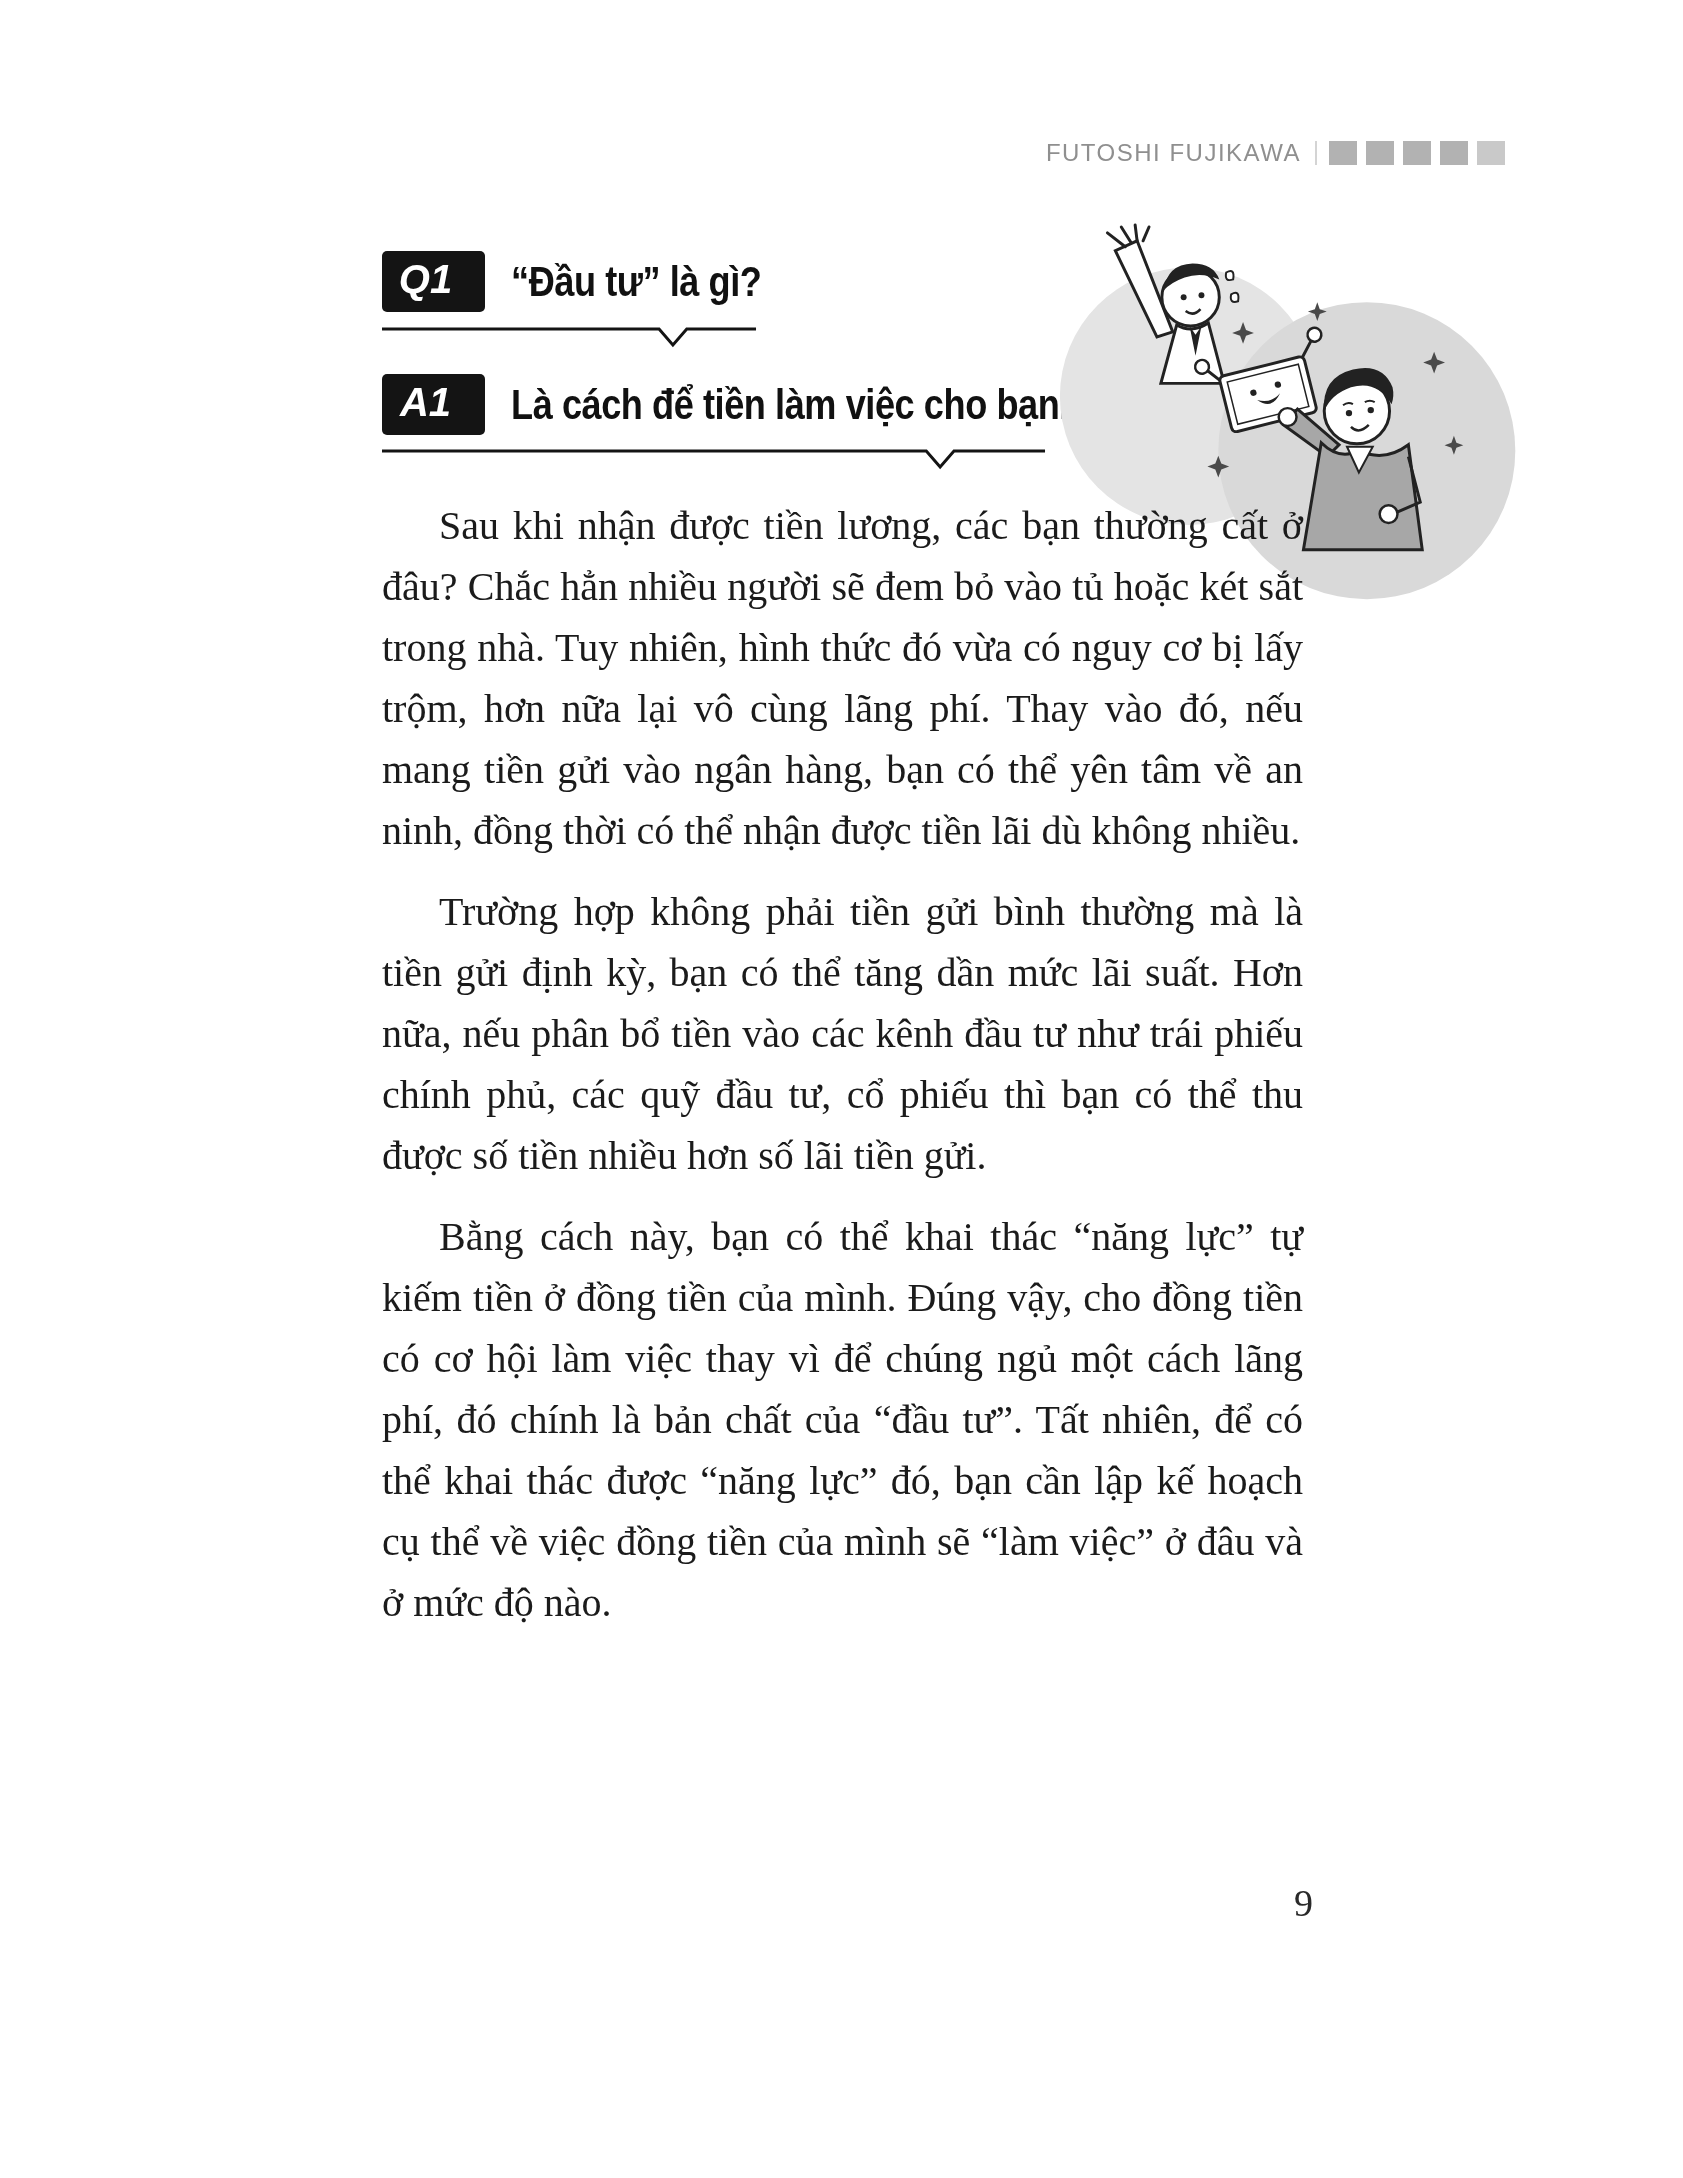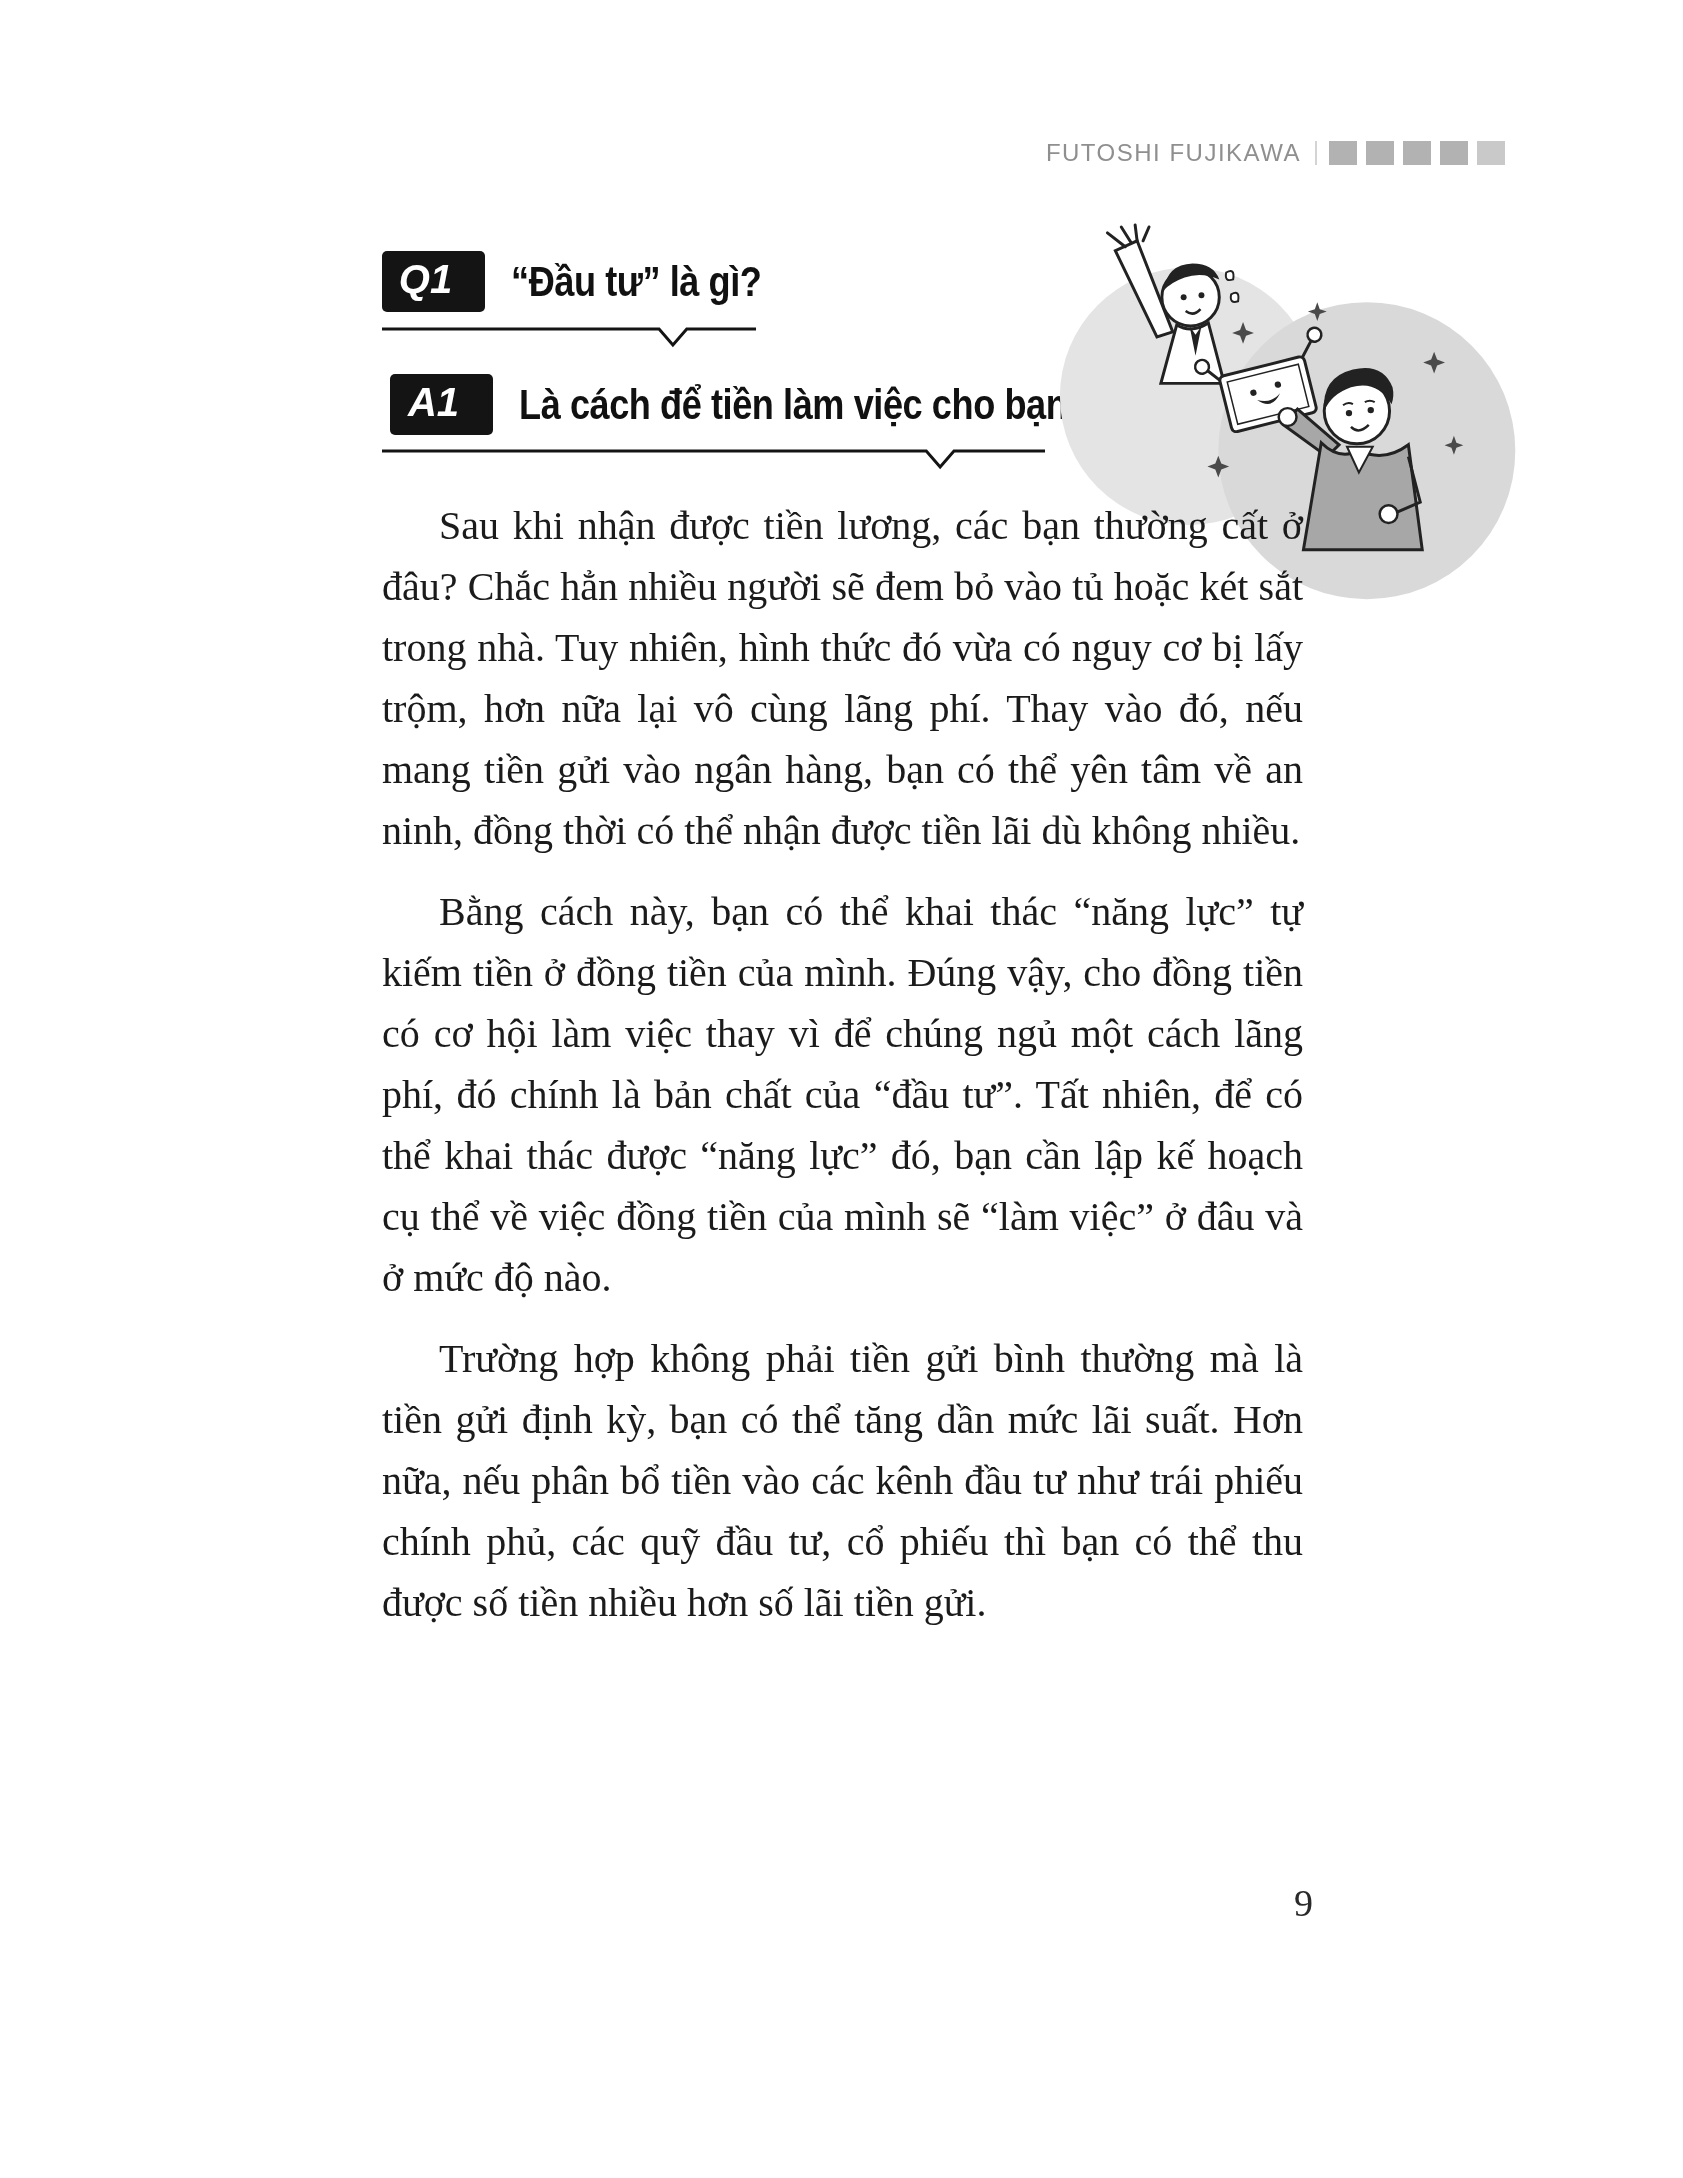--- a/index.html
+++ b/index.html
@@ -24,21 +24,21 @@
   .squares { display:flex; gap:9px; }
   .sq { width:28px; height:24px; background:#b2b2b2; display:inline-block; }
   .sq.light { background:#c9c9c9; }
 
   
   .qa-row {
     position:absolute; left:382px;
     display:flex; align-items:center; gap:26px; height:61px;
   }
   .qa-row.q { top:251px; }
-  .qa-row.a { top:374px;margin-left:8px; }
+  .qa-row.a { top:374px; }
   .badge {
     min-width:103px; height:61px; padding:0 22px 4px 6px;
     background:#141414; color:#ffffff;
     font-weight:bold; font-style:italic; font-size:40px;
     display:flex; align-items:center; justify-content:center;
     border-radius:5px;
   }
   .qa-title {
     font-size:42px; font-weight:bold; color:#111111;
     letter-spacing:-0.5px; white-space:nowrap;
@@ -149,20 +149,20 @@
       <path d="M205,100 l3,8 8,3 -8,3 -3,8 -3,-8 -8,-3 8,-3 Z"></path>
       <path d="M180,235 l3,8 8,3 -8,3 -3,8 -3,-8 -8,-3 8,-3 Z"></path>
       <path d="M280,80 l2.5,7 7,2.5 -7,2.5 -2.5,7 -2.5,-7 -7,-2.5 7,-2.5 Z"></path>
       <path d="M398,130 l3,8 8,3 -8,3 -3,8 -3,-8 -8,-3 8,-3 Z"></path>
       <path d="M418,215 l2.5,7 7,2.5 -7,2.5 -2.5,7 -2.5,-7 -7,-2.5 7,-2.5 Z"></path>
     </g>
   </svg>
 
   <div class="body-text">
     <p>Sau khi nhận được tiền lương, các bạn thường cất ở đâu? Chắc hẳn nhiều người sẽ đem bỏ vào tủ hoặc két sắt trong nhà. Tuy nhiên, hình thức đó vừa có nguy cơ bị lấy trộm, hơn nữa lại vô cùng lãng phí. Thay vào đó, nếu mang tiền gửi vào ngân hàng, bạn có thể yên tâm về an ninh, đồng thời có thể nhận được tiền lãi dù không nhiều.</p>
+    <p>Trường hợp không phải tiền gửi bình thường mà là tiền gửi định kỳ, bạn có thể tăng dần mức lãi suất. Hơn nữa, nếu phân bổ tiền vào các kênh đầu tư như trái phiếu chính phủ, các quỹ đầu tư, cổ phiếu thì bạn có thể thu được số tiền nhiều hơn số lãi tiền gửi.</p>
     <p>Bằng cách này, bạn có thể khai thác “năng lực” tự kiếm tiền ở đồng tiền của mình. Đúng vậy, cho đồng tiền có cơ hội làm việc thay vì để chúng ngủ một cách lãng phí, đó chính là bản chất của “đầu tư”. Tất nhiên, để có thể khai thác được “năng lực” đó, bạn cần lập kế hoạch cụ thể về việc đồng tiền của mình sẽ “làm việc” ở đâu và ở mức độ nào.</p>
-    <p>Trường hợp không phải tiền gửi bình thường mà là tiền gửi định kỳ, bạn có thể tăng dần mức lãi suất. Hơn nữa, nếu phân bổ tiền vào các kênh đầu tư như trái phiếu chính phủ, các quỹ đầu tư, cổ phiếu thì bạn có thể thu được số tiền nhiều hơn số lãi tiền gửi.</p>
   </div>
 
   <div class="pagenum">9</div>
 
 </div>
 
 
 </body></html>

